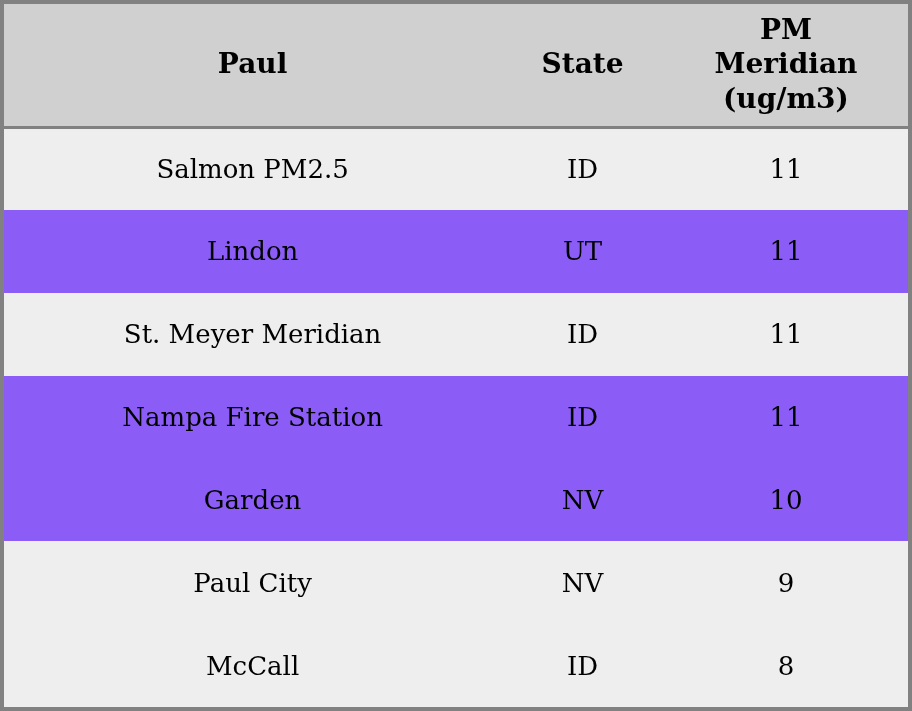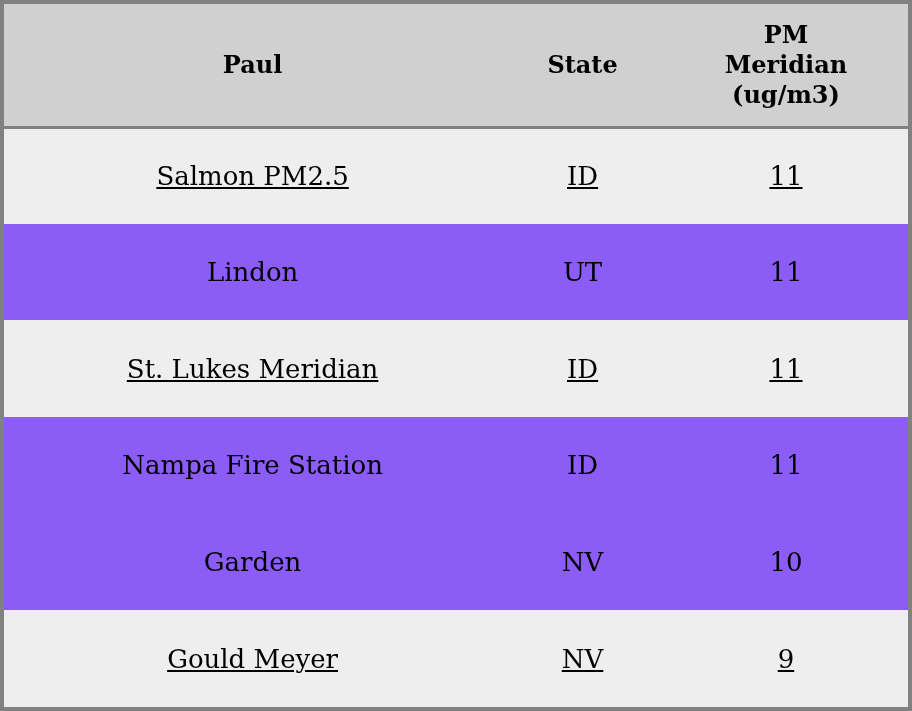--- a/index.html
+++ b/index.html
@@ -27,35 +27,34 @@
     table-layout: fixed;
   }
   col.col-site  { width: 55%; }
   col.col-state { width: 18%; }
   col.col-pm    { width: 27%; }
   thead tr {
     height: 123px;
     background: #d0d0d0;
   }
   th {
-    font-size: 24px;
+    font-size: 28px;
     font-weight: bold;
     text-align: center;
     vertical-align: middle;
     border-bottom: 3px solid #818181;
     padding: 0;
     line-height: 1.24;
   }
   tbody tr {
     height: 57.6px;
     background: #8b5cf6;
   }
   tbody tr.stripe {
     background: #eeeeee;
-    text-decoration: underline;
   }
   td {
     font-size: 26px;
     text-align: center;
     vertical-align: middle;
     padding: 0;
   }
 </style>
 </head>
 <body>
@@ -83,34 +82,39 @@
           <td>Salmon PM2.5</td>
           <td>ID</td>
           <td>11</td>
         </tr>
         <tr>
           <td>Lindon</td>
           <td>UT</td>
           <td>11</td>
         </tr>
         <tr class="stripe">
-          <td>St. Lukes Meridian</td>
+          <td>St. Meyer Meridian</td>
           <td>ID</td>
           <td>11</td>
         </tr>
         <tr>
           <td>Nampa Fire Station</td>
           <td>ID</td>
           <td>11</td>
         </tr>
         <tr>
           <td>Garden</td>
           <td>NV</td>
           <td>10</td>
         </tr>
         <tr class="stripe">
-          <td>Gould Meyer</td>
+          <td>Paul City</td>
           <td>NV</td>
           <td>9</td>
+        </tr>
+        <tr class="stripe">
+          <td>McCall</td>
+          <td>ID</td>
+          <td>8</td>
         </tr>
       </tbody>
   </table>
 </div>
 
 </body></html>

